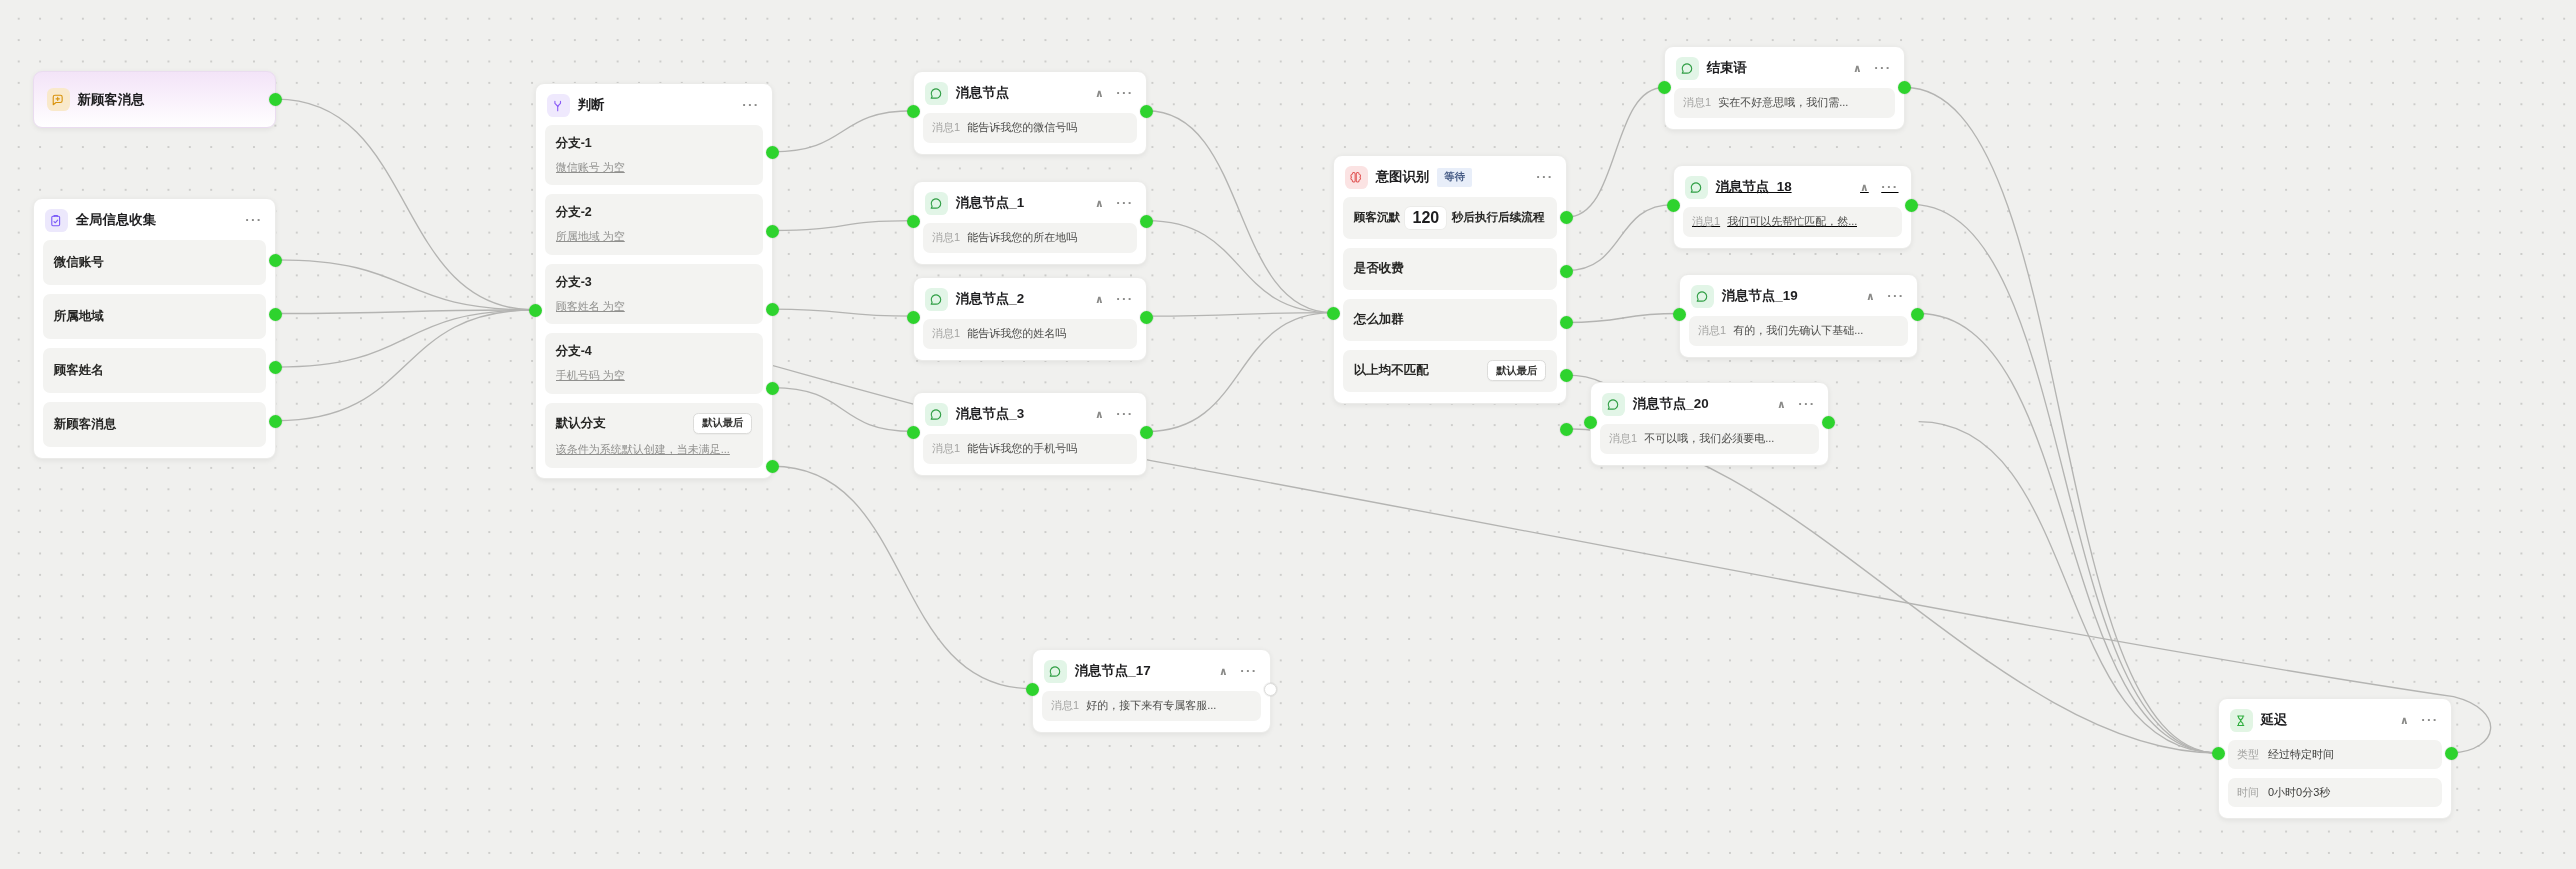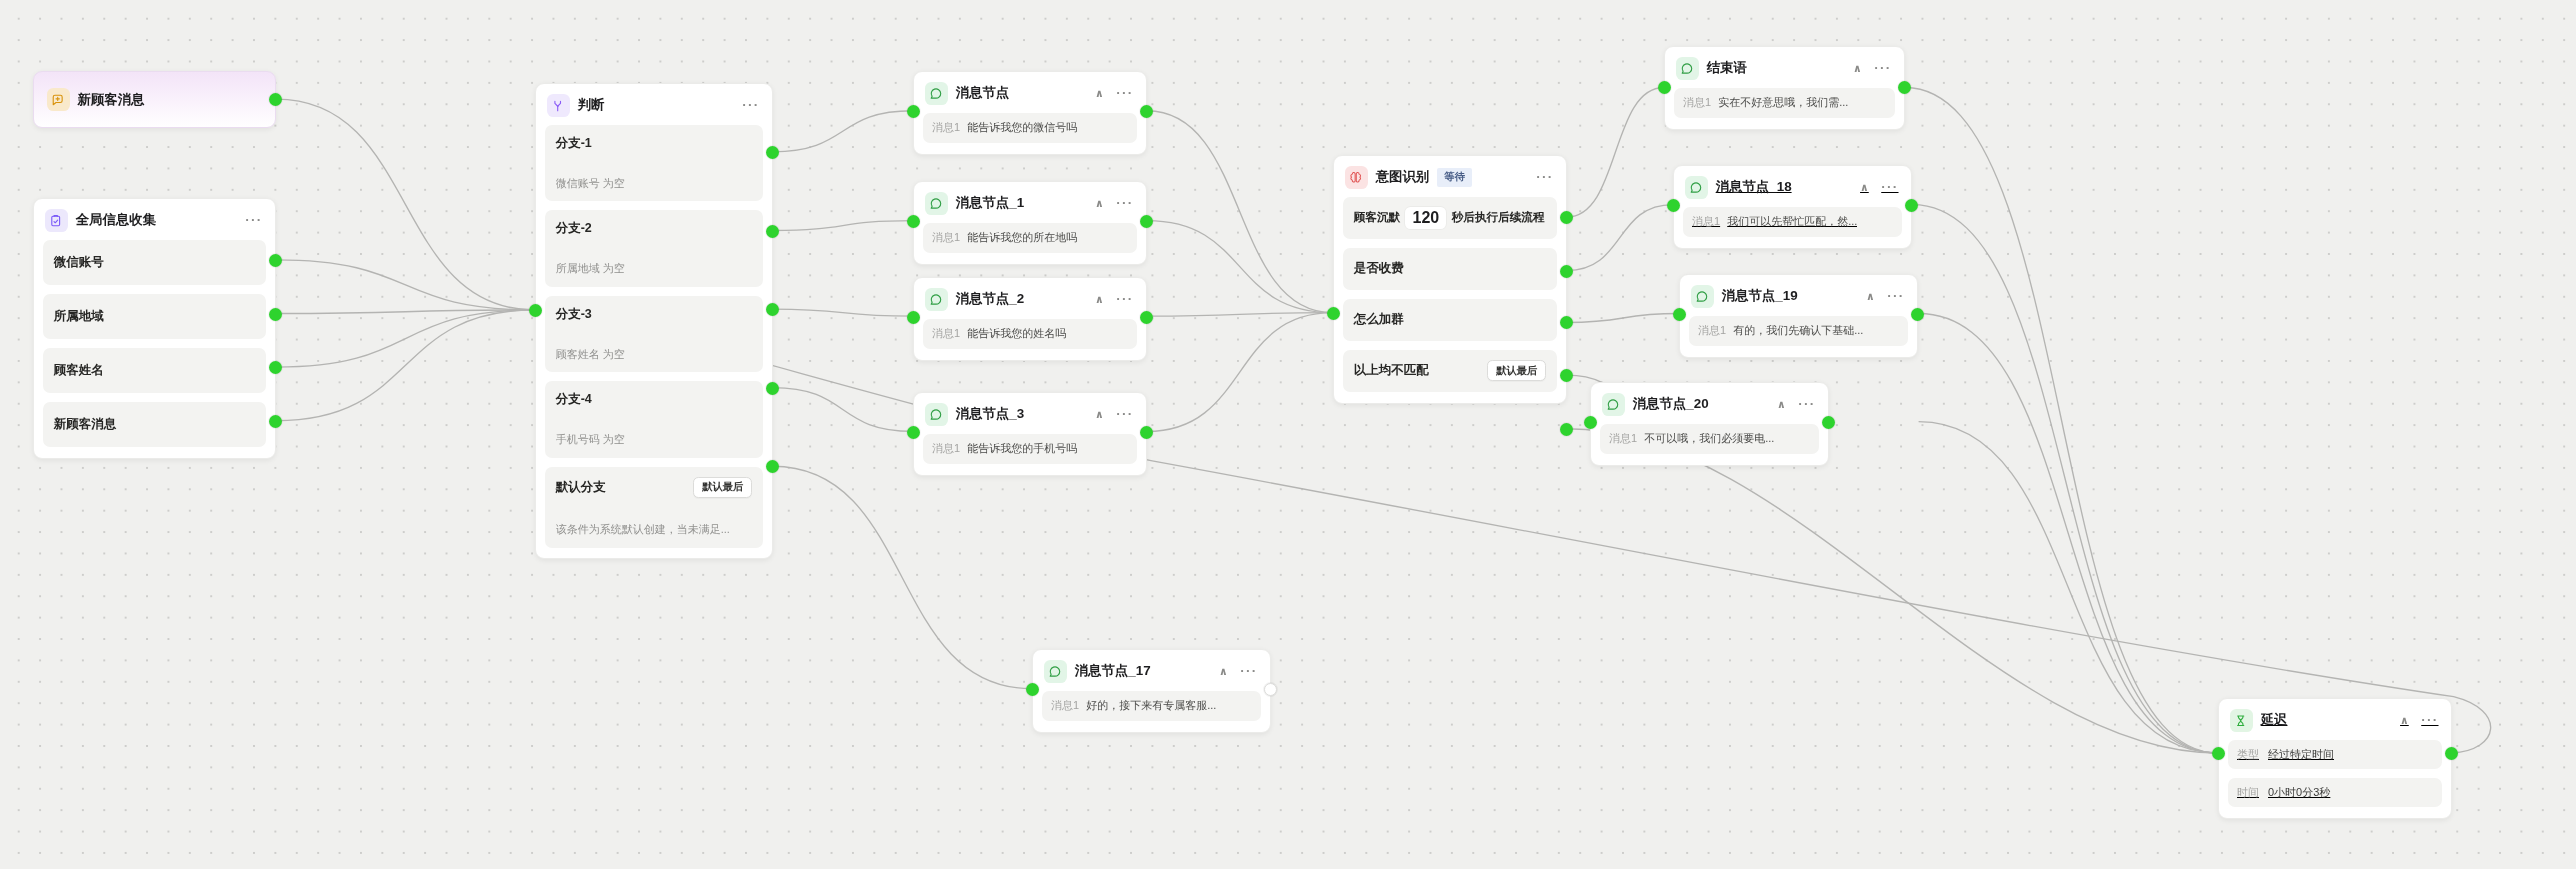--- a/index.html
+++ b/index.html
@@ -20,21 +20,21 @@
   .node-title{font-weight:700;font-size:13.4px;color:#1e1e20;white-space:nowrap;}
   .spacer{flex:1;}
   .chev{color:#8a8a88;font-size:10.7px;font-weight:700;padding:0 2.7px;cursor:pointer;line-height:1;}
   .dots{color:#8a8a88;font-size:13.4px;font-weight:700;letter-spacing:1.3px;padding:0 1.8px;cursor:pointer;line-height:.6;}
   .row{margin:0 9px 9px;background:#f3f3f1;border-radius:7.1px;box-sizing:border-box;}
   .item-row{height:45px;display:flex;align-items:center;justify-content:space-between;padding:0 10.7px;
     font-size:12.5px;font-weight:700;color:#262624;}
   .intent .item-row{height:42px;}
   .choice-row{padding:9.8px 10.7px 10.7px;}
   .choice-title{display:flex;align-items:center;justify-content:space-between;font-size:12.5px;font-weight:700;color:#262624;}
-  .choice-sub{margin-top:24px;font-size:11px;color:#90908e;white-space:nowrap;overflow:hidden;text-overflow:ellipsis;}
+  .choice-sub{margin-top:8px;font-size:11px;color:#90908e;white-space:nowrap;overflow:hidden;text-overflow:ellipsis;text-decoration:underline;}
   .msg-row{height:30px;display:flex;align-items:center;gap:7.1px;padding:0 9px;font-size:11px;
     white-space:nowrap;overflow:hidden;}
   .msg-label{color:#a3a3a1;flex:0 0 auto;}
   .msg-text{color:#4c4c4a;overflow:hidden;text-overflow:ellipsis;}
   .wait-row{height:42px;display:flex;align-items:center;padding:0 10.7px;font-size:11.6px;font-weight:700;color:#262624;white-space:nowrap;}
   .wait-box{background:#fff;border-radius:5.4px;padding:1.8px 7.1px;margin:0 5.4px;font-size:16px;font-weight:700;color:#1e1e20;box-shadow:0 0 0 0.9px rgba(0,0,0,.03);}
   .kv-row{height:29px;display:flex;align-items:center;gap:9px;padding:0 9px;font-size:11px;white-space:nowrap;}
   .kv-label{color:#a3a3a1;}
   .kv-value{color:#3c3c3a;}
   .badge-outline{background:#fff;border:0.9px solid #dcdcda;border-radius:5.4px;font-size:10.3px;font-weight:600;
@@ -368,21 +368,21 @@
         <span class="chev">∧</span>
         <span class="dots">···</span>
       </div>
       <div class="row msg-row">
         <span class="msg-label">消息1</span>
         <span class="msg-text">好的，接下来有专属客服...</span>
       </div>
       <div class="port in" style="background: rgb(46, 211, 46); top: 33px;"></div>
       <div class="port out empty" style="background: rgb(255, 255, 255); top: 33px;"></div>
     </div>
-    <div class="node" style="left: 2218px; top: 698px; width: 234px; text-decoration: underline;">
+    <div class="node" style="left: 2218px; top: 698px; width: 234px;">
       <div class="node-header">
         <span class="node-icon" style="background: rgb(226, 245, 228); color: rgb(47, 174, 62);">
           <svg width="13.4" height="13.4" viewBox="0 0 24 24" fill="none" stroke="currentColor" stroke-width="2" stroke-linecap="round" stroke-linejoin="round">
             <path d="M6.5 3.5h11M6.5 20.5h11M8 3.5v2.5c0 2.5 4 3.5 4 6s-4 3.5-4 6v2.5M16 3.5v2.5c0 2.5-4 3.5-4 6s4 3.5 4 6v2.5"></path>
           </svg>
         </span>
         <span class="node-title">延迟</span>
         <span class="spacer"></span>
         <span class="chev">∧</span>
         <span class="dots">···</span>

